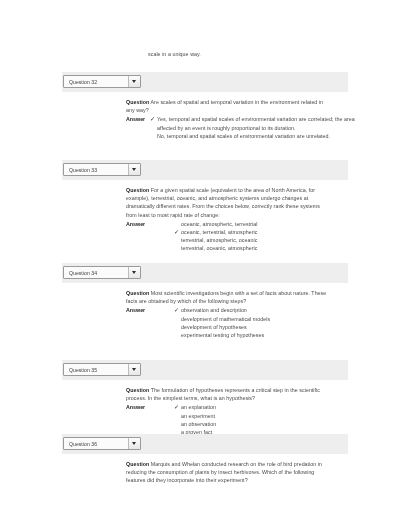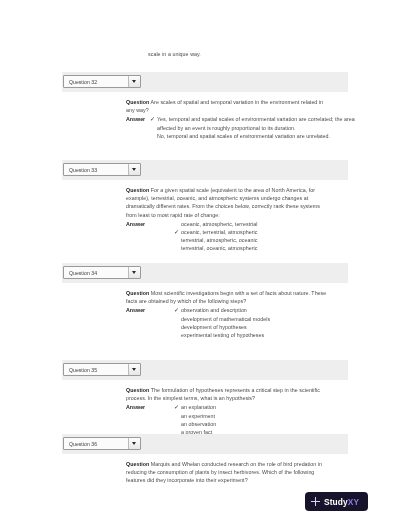--- a/index.html
+++ b/index.html
@@ -294,18 +294,14 @@
           <span class="qselect-arrow">
             <span class="tri"></span>
           </span>
         </div>
         <div class="qbody">
           <div class="row qtext"><span class="lbl">Question</span> <span>Marquis and Whelan conducted research on the role of bird predation in reducing the consumption of plants by insect herbivores. Which of the following features did they incorporate into their experiment?</span></div>
         </div>
       </div>
     </div>
 
-  <div class="badge">
-    <span class="badge-plus"></span>
-    <span class="badge-text"><span>Study</span><span class="xy">XY</span></span>
-  </div>
 
 </div>
 
 </body></html>

